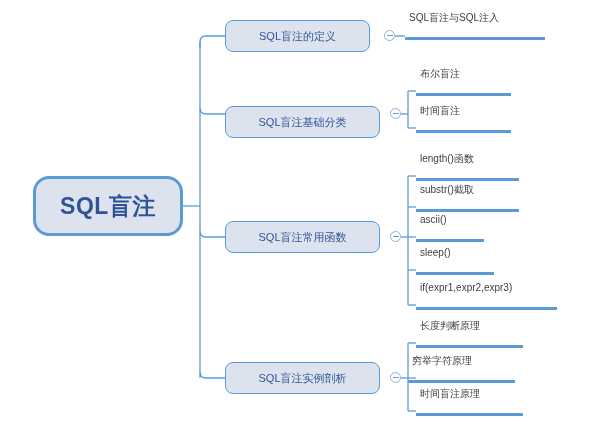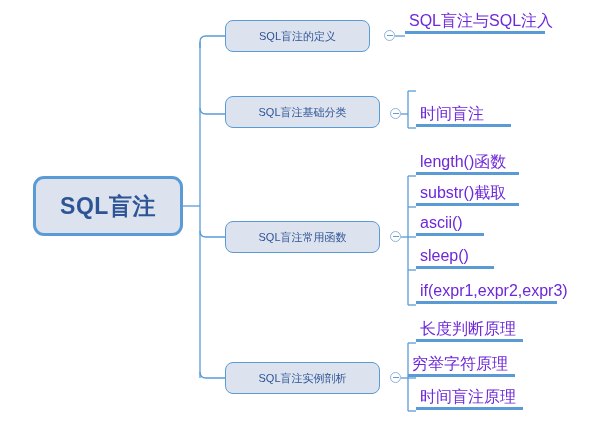--- a/index.html
+++ b/index.html
@@ -30,21 +30,21 @@
   
   .root-node {
     position: absolute;
     left: 33px;
     top: 176px;
     width: 150px;
     height: 60px;
     box-sizing: border-box;
     background: #dce3ee;
     border: 3px solid #5b9bd5;
-    border-radius: 11px;
+    border-radius: 16px;
     display: flex;
     align-items: center;
     justify-content: center;
   }
   .root-label {
     font-size: 23px;
     font-weight: bold;
     color: #2f5496;
     letter-spacing: 0.5px;
     white-space: nowrap;
@@ -70,26 +70,26 @@
   }
 
   
   .leaf-node {
     position: absolute;
     display: flex;
     flex-direction: column;
     justify-content: flex-end;
   }
   .leaf-label {
-    font-size: 16px;
-    color: #6d28d9;
+    font-size: 10px;
+    color: #404040;
     white-space: nowrap;
     line-height: 1.15;
     padding-left: 4px;
-    padding-bottom: 1px;
+    padding-bottom: 13px;
   }
   .leaf-underline {
     height: 3px;
     background: #5b9bd5;
     border-radius: 0;
   }
 
   
   .collapse-toggle {
     position: absolute;
@@ -160,25 +160,29 @@
   <div class="branch-node" style="left:225px; top:20px; width:145px;">
     <span class="branch-label">SQL盲注的定义</span>
   </div>
   <div class="collapse-toggle" style="left:384px; top:30px;"></div>
 
   <div class="leaf-node" style="left:405px; top:12px; width:140px;">
     <span class="leaf-label">SQL盲注与SQL注入</span>
     <div class="leaf-underline" style="width:140px;"></div>
   </div>
 
-  <div class="branch-node" style="left:225px; top:96px; width:155px;">
+  <div class="branch-node" style="left:225px; top:106px; width:155px;">
     <span class="branch-label">SQL盲注基础分类</span>
   </div>
   <div class="collapse-toggle" style="left:390px; top:108px;"></div>
 
+  <div class="leaf-node" style="left:416px; top:68px; width:95px;">
+    <span class="leaf-label">布尔盲注</span>
+    <div class="leaf-underline" style="width:95px;"></div>
+  </div>
   <div class="leaf-node" style="left:416px; top:105px; width:95px;">
     <span class="leaf-label">时间盲注</span>
     <div class="leaf-underline" style="width:95px;"></div>
   </div>
 
   <div class="branch-node" style="left:225px; top:221px; width:155px;">
     <span class="branch-label">SQL盲注常用函数</span>
   </div>
   <div class="collapse-toggle" style="left:390px; top:231px;"></div>
 

